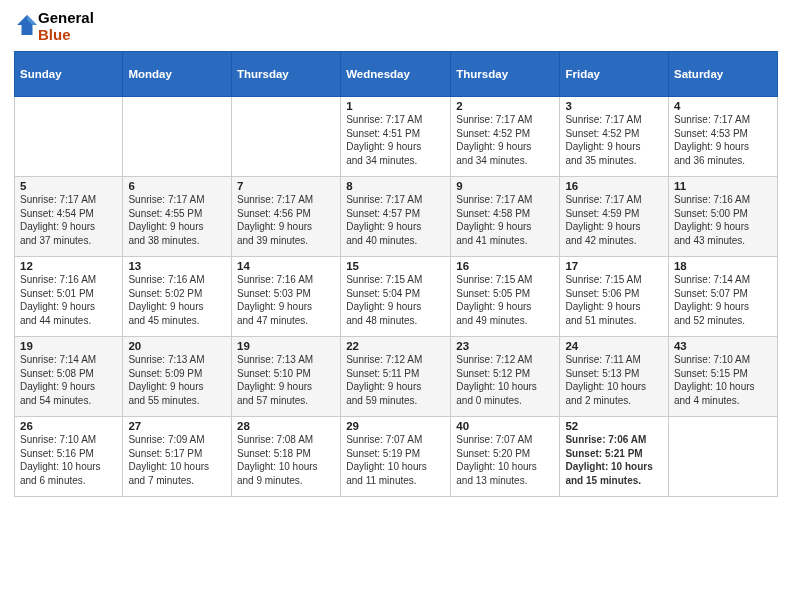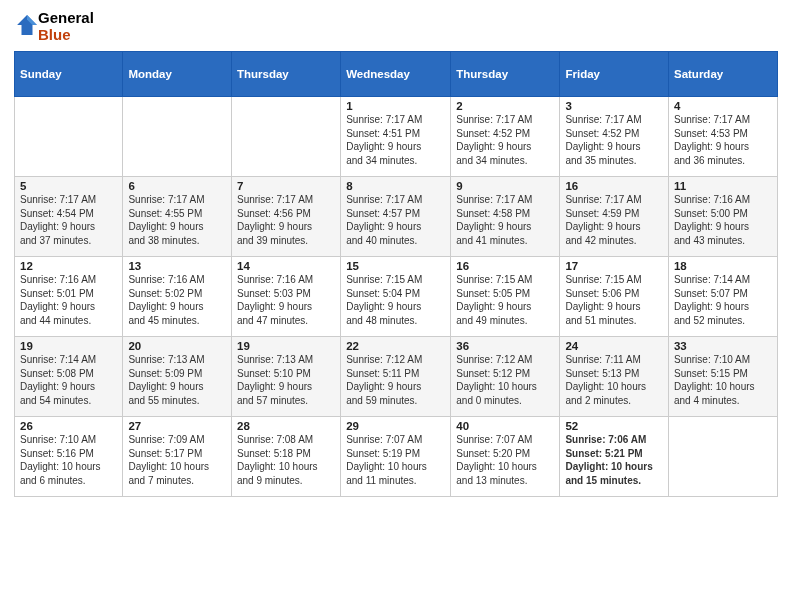--- a/index.html
+++ b/index.html
@@ -280,35 +280,35 @@
 and 57 minutes.</div>
           </td>
           <td>
             <span class="cell-date">22</span>
             <div class="cell-info" style="white-space: pre-line;">Sunrise: 7:12 AM
 Sunset: 5:11 PM
 Daylight: 9 hours
 and 59 minutes.</div>
           </td>
           <td>
-            <span class="cell-date">36</span>
+            <span class="cell-date">23</span>
             <div class="cell-info" style="white-space: pre-line;">Sunrise: 7:12 AM
 Sunset: 5:12 PM
 Daylight: 10 hours
 and 0 minutes.</div>
           </td>
           <td>
             <span class="cell-date">24</span>
             <div class="cell-info" style="white-space: pre-line;">Sunrise: 7:11 AM
 Sunset: 5:13 PM
 Daylight: 10 hours
 and 2 minutes.</div>
           </td>
           <td>
-            <span class="cell-date">33</span>
+            <span class="cell-date">43</span>
             <div class="cell-info" style="white-space: pre-line;">Sunrise: 7:10 AM
 Sunset: 5:15 PM
 Daylight: 10 hours
 and 4 minutes.</div>
           </td>
         </tr>
         <tr>
           <td>
             <span class="cell-date">26</span>
             <div class="cell-info" style="white-space: pre-line;">Sunrise: 7:10 AM

